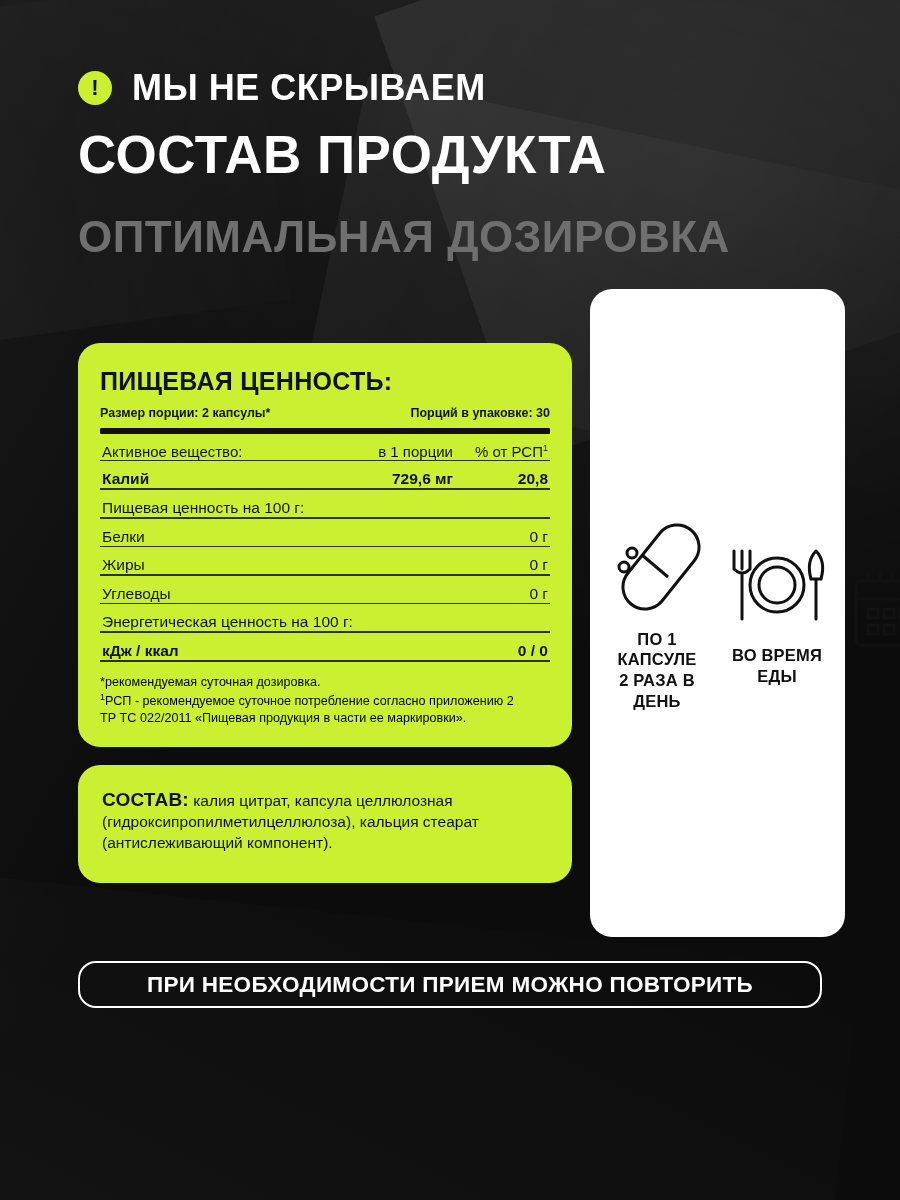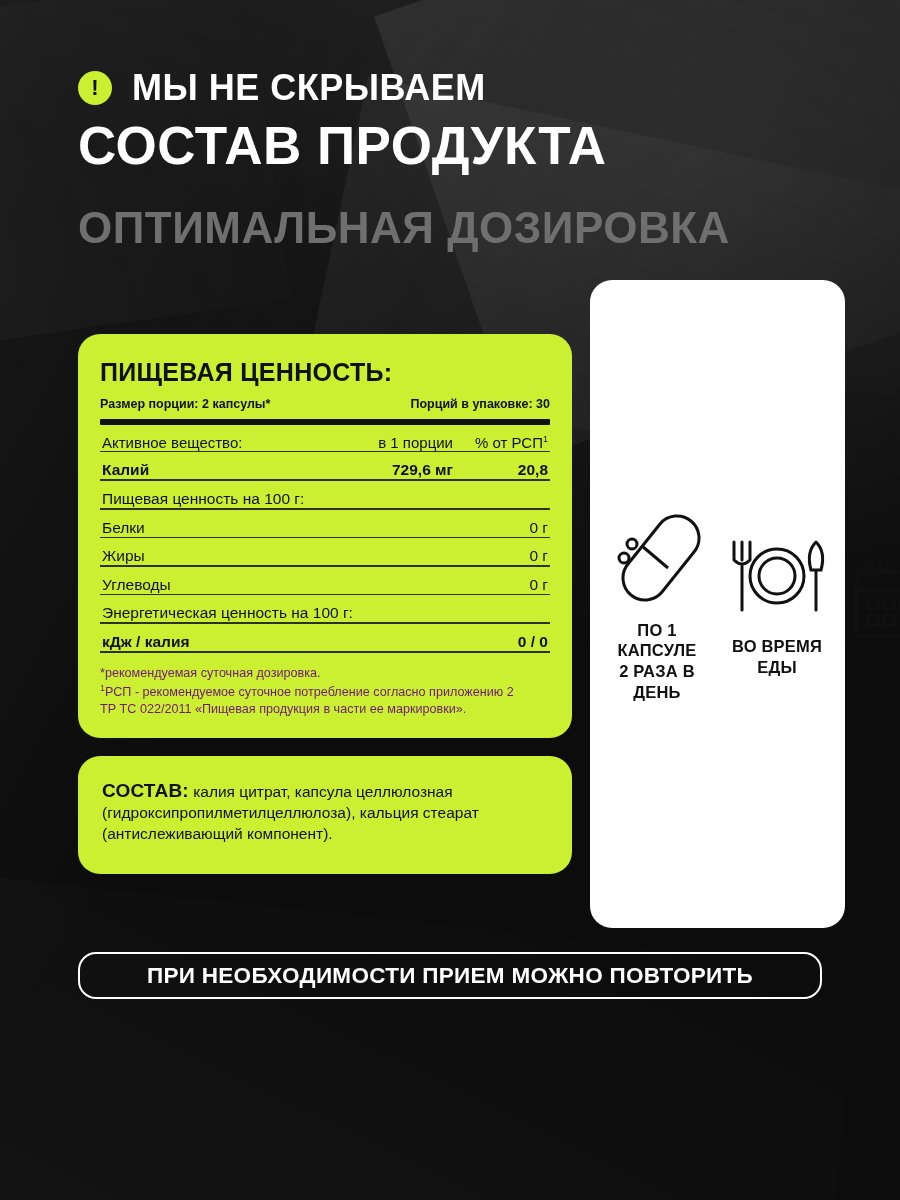--- a/index.html
+++ b/index.html
@@ -84,21 +84,21 @@
     letter-spacing: 0.5px;
     line-height: 1;
   }
 
   .headline {
     color: #ffffff;
     font-size: 53px;
     font-weight: bold;
     letter-spacing: 0.5px;
     line-height: 1;
-    margin-top: 13px;
+    margin-top: 22px;
   }
 
   .subhead {
     color: #6f6f6f;
     font-size: 44px;
     font-weight: bold;
     letter-spacing: 0.5px;
     line-height: 1;
     margin-top: 34px;
   }
@@ -151,21 +151,21 @@
   }
   .tbl-row .c1 { flex: 1 1 auto; text-align: left; }
   .tbl-row .c2 { width: 130px; text-align: right; }
   .tbl-row .c3 { width: 95px; text-align: right; }
   .tbl-row.bold { font-weight: bold; }
   .tbl-row.head { font-size: 15px; }
 
   sup { font-size: 9px; vertical-align: super; }
 
   .footnotes {
-    color: #701a75;
+    color: #000000;
     font-size: 12.6px;
     line-height: 1.36;
     padding-top: 12px;
   }
 
   
   .composition-card {
     background: #cbf032;
     border-radius: 22px;
     padding: 22px 24px 24px 24px;
@@ -302,21 +302,21 @@
 
           <div class="rule-thin"></div>
 
           <div class="tbl-row">
             <span class="c1">Энергетическая ценность на 100 г:</span>
           </div>
 
           <div class="rule-thin"></div>
 
           <div class="tbl-row bold">
-            <span class="c1">кДж / калия</span>
+            <span class="c1">кДж / ккал</span>
             <span class="c3">0 / 0</span>
           </div>
 
           <div class="rule-thin"></div>
 
           <div class="footnotes">
             <div>*рекомендуемая суточная дозировка.</div>
             <div><sup>1</sup><span>РСП - рекомендуемое суточное потребление согласно приложению 2</span></div>
             <div>ТР ТС 022/2011 «Пищевая продукция в части ее маркировки».</div>
           </div>

